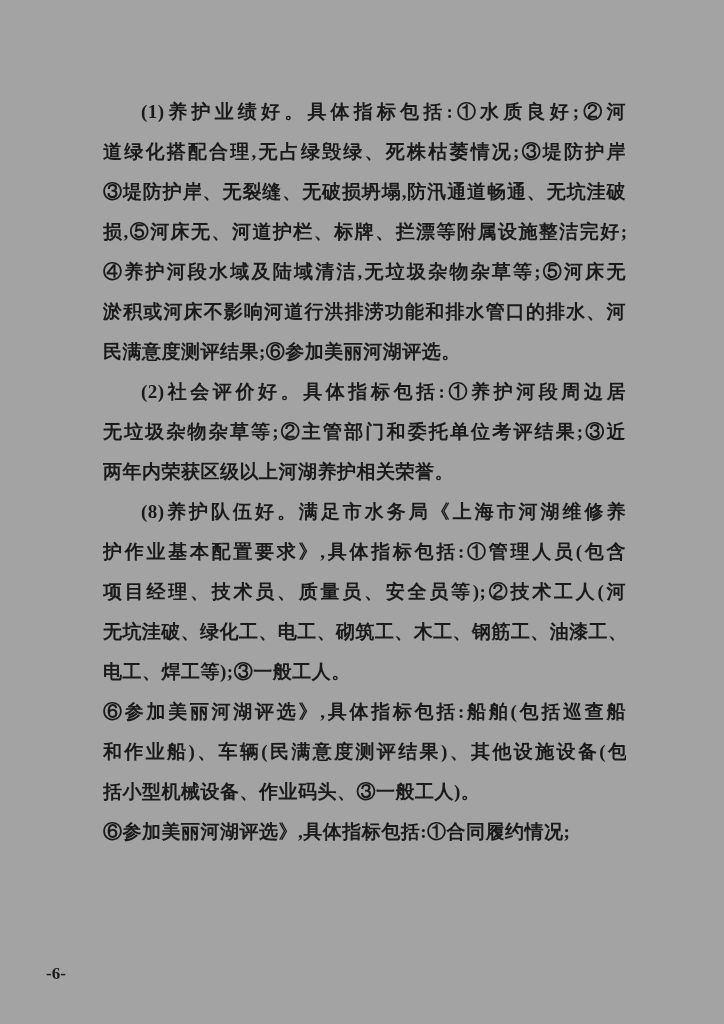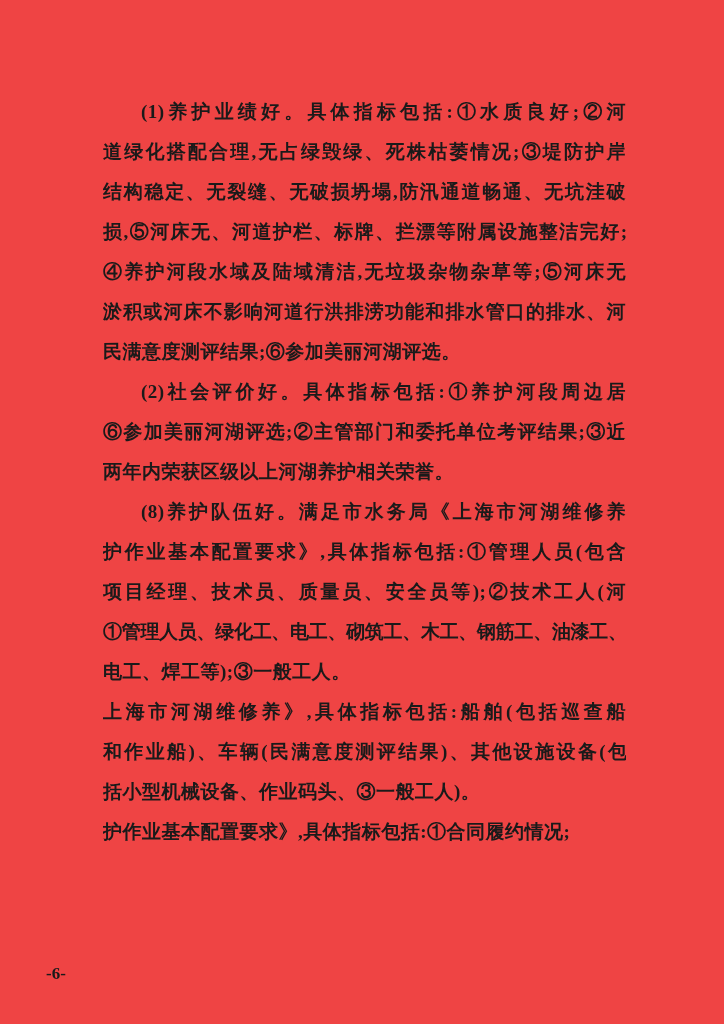--- a/index.html
+++ b/index.html
@@ -4,21 +4,21 @@
 <style>
   html, body {
     margin: 0;
     padding: 0;
     background: #ffffff;
   }
   .page {
     position: relative;
     width: 724px;
     height: 1024px;
-    background: #ef4444;
+    background: #a3a3a3;
     overflow: hidden;
     font-family: "Liberation Serif", "DejaVu Serif", serif;
     color: #1a1a1a;
   }
   .text-block {
     position: absolute;
     left: 103px;
     top: 92px;
     width: 523px;
   }
@@ -49,47 +49,47 @@
 </style>
 </head>
 <body>
 
 <div class="page">
   <div class="text-block">
 
     <div class="para">
       <div class="line first">(1)养护业绩好。具体指标包括:①水质良好;②河</div>
       <div class="line">道绿化搭配合理,无占绿毁绿、死株枯萎情况;③堤防护岸</div>
-      <div class="line">结构稳定、无裂缝、无破损坍塌,防汛通道畅通、无坑洼破</div>
+      <div class="line">③堤防护岸、无裂缝、无破损坍塌,防汛通道畅通、无坑洼破</div>
       <div class="line tight">损,⑤河床无、河道护栏、标牌、拦漂等附属设施整洁完好;</div>
       <div class="line">④养护河段水域及陆域清洁,无垃圾杂物杂草等;⑤河床无</div>
       <div class="line">淤积或河床不影响河道行洪排涝功能和排水管口的排水、河</div>
       <div class="line end">民满意度测评结果;⑥参加美丽河湖评选。</div>
     </div>
 
     <div class="para">
       <div class="line first">(2)社会评价好。具体指标包括:①养护河段周边居</div>
-      <div class="line">⑥参加美丽河湖评选;②主管部门和委托单位考评结果;③近</div>
+      <div class="line">无垃圾杂物杂草等;②主管部门和委托单位考评结果;③近</div>
       <div class="line end">两年内荣获区级以上河湖养护相关荣誉。</div>
     </div>
 
     <div class="para">
       <div class="line first">(8)养护队伍好。满足市水务局《上海市河湖维修养</div>
       <div class="line">护作业基本配置要求》,具体指标包括:①管理人员(包含</div>
       <div class="line">项目经理、技术员、质量员、安全员等);②技术工人(河</div>
-      <div class="line tight">①管理人员、绿化工、电工、砌筑工、木工、钢筋工、油漆工、</div>
+      <div class="line tight">无坑洼破、绿化工、电工、砌筑工、木工、钢筋工、油漆工、</div>
       <div class="line end">电工、焊工等);③一般工人。</div>
     </div>
 
     <div class="para">
-      <div class="line">上海市河湖维修养》,具体指标包括:船舶(包括巡查船</div>
+      <div class="line">⑥参加美丽河湖评选》,具体指标包括:船舶(包括巡查船</div>
       <div class="line tight">和作业船)、车辆(民满意度测评结果)、其他设施设备(包</div>
       <div class="line end">括小型机械设备、作业码头、③一般工人)。</div>
     </div>
 
     <div class="para">
-      <div class="line end">护作业基本配置要求》,具体指标包括:①合同履约情况;</div>
+      <div class="line end">⑥参加美丽河湖评选》,具体指标包括:①合同履约情况;</div>
     </div>
 
   </div>
 
   <div class="page-number">-6-</div>
 </div>
 
 </body></html>

